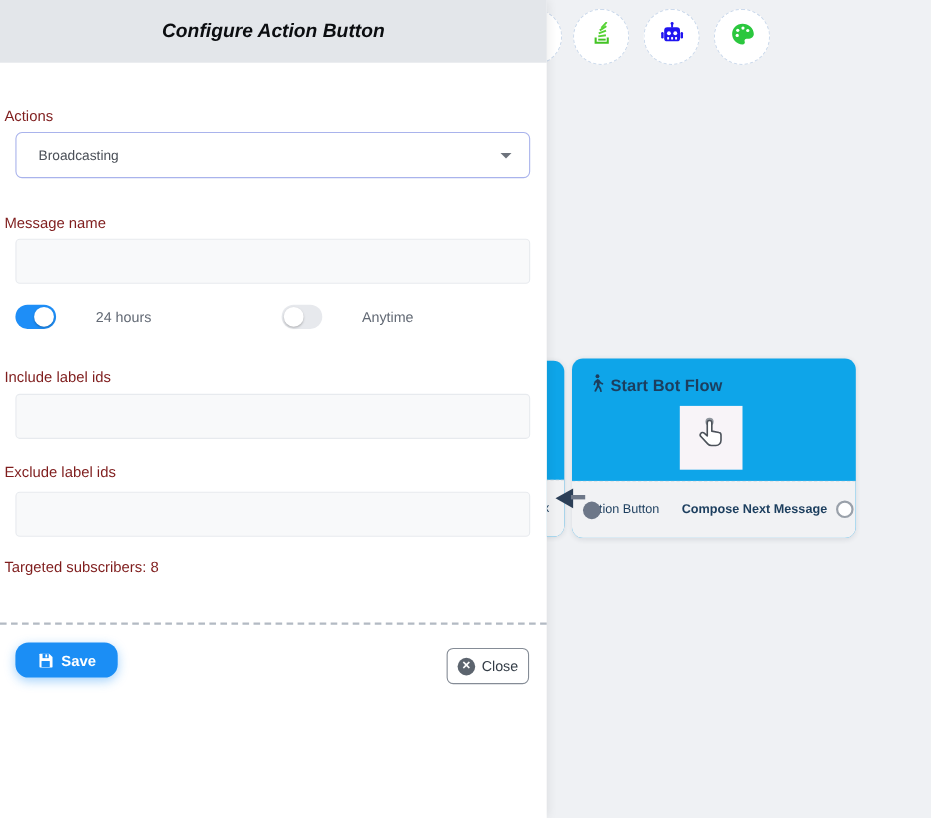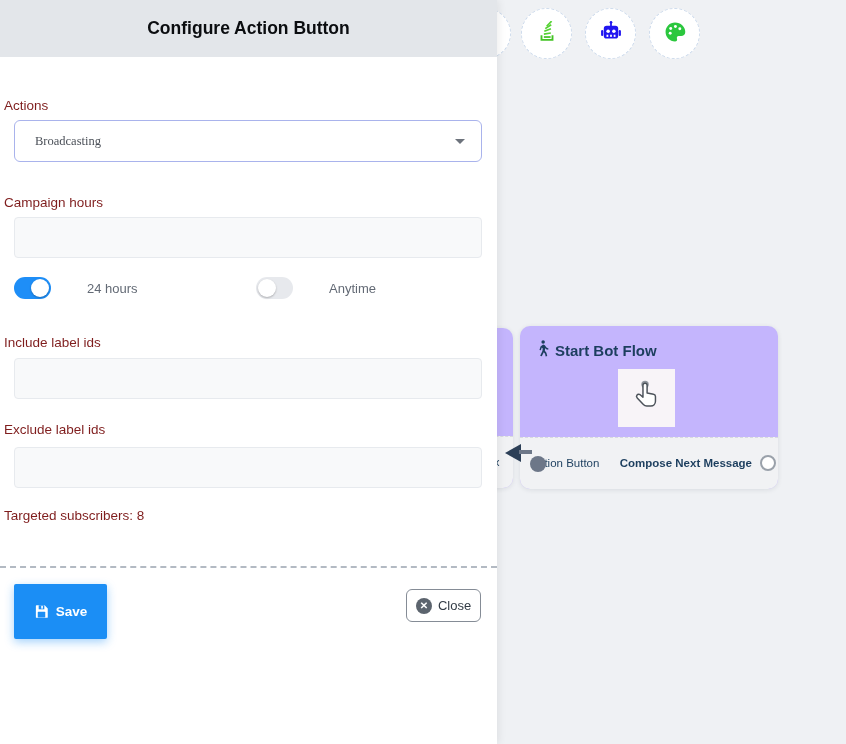--- a/index.html
+++ b/index.html
@@ -4,21 +4,21 @@
 <style>
   * { margin:0; padding:0; box-sizing:border-box; }
   body { font-family:"Liberation Sans", sans-serif; background:#eff1f4; }
   #app { position:relative; width:846px; height:744px; overflow:hidden; background:#eff1f4; }
 
   
   .canvas { position:absolute; left:497px; top:0; width:349px; height:744px; background:#eff1f4; overflow:hidden; }
   .tool-circle { position:absolute; top:8px; width:51px; height:51px; border-radius:50%;
                  background:#fff; border:1.5px dashed #ccdaec; display:flex; align-items:center; justify-content:center; }
 
-  .flow-card { position:absolute; background:#c4b5fd; border-radius:10px; box-shadow:0 1px 5px rgba(30,40,60,.10);padding-left:15px; }
+  .flow-card { position:absolute; background:#0ea5e9; border-radius:10px; box-shadow:0 1px 5px rgba(30,40,60,.10);padding-left:15px; }
   .card-sliver { left:-40px; top:328px; width:56px; height:160px; }
   .card-main   { left:23px;  top:326px; width:258px; height:163px; }
   .card-footer { position:absolute; left:0; bottom:0; width:100%; height:52px; background:#f1f2f4;
                  border-top:1px dashed #d7dade; border-radius:0 0 10px 10px; }
   .card-title-row { position:absolute; left:16px; top:14px; display:flex; align-items:center; gap:6px;
                     color:#1c3e5e; font-weight:bold; font-size:15px; }
   .tap-zone { position:absolute; left:98px; top:43px; width:57px; height:58px; background:#f8f4f8;
               display:flex; align-items:center; justify-content:center; }
 
   .connector-dot-filled { position:absolute; left:10px; top:18px; width:16px; height:16px; border-radius:50%;
@@ -30,48 +30,48 @@
   .conn-label-right { right:26px;font-weight:bold; }
   .edge-arrowhead { position:absolute; left:8px; top:444px; width:0; height:0; z-index:4;
                     border-top:9px solid transparent; border-bottom:9px solid transparent;
                     border-right:16px solid #2c3f57; }
   .edge-line { position:absolute; left:22px; top:450px; width:13px; height:4px; background:#6d7788; z-index:4; }
   .sliver-frag { position:absolute; left:22px; top:19px; font-size:11.5px; color:#1c3e5e; white-space:nowrap; }
 
   
   .panel { position:absolute; left:0; top:0; width:497px; height:744px; background:#fff;
            box-shadow:2px 0 8px rgba(0,0,0,.07); z-index:5; }
-  .panel-header { height:57px; background:#e3e6ea; display:flex; align-items:center; justify-content:center; }
+  .panel-header { height:57px; background:#e3e6ea; display:flex; align-items:center; justify-content:center;font-style:italic; }
   .panel-header h1 { font-size:17.5px; font-weight:bold; color:#0b0d10; }
 
   .field-label { position:absolute; left:4px; font-size:13.5px; color:#7f1d1d; }
   .select-box { position:absolute; left:14px; top:120px; width:468px; height:42px; background:#fff;
                 border:1px solid #a9b3ec; border-radius:6px; display:flex; align-items:center;
-                padding:0 16px 0 20px; cursor:pointer;font-family:Liberation Serif, serif; }
+                padding:0 16px 0 20px; cursor:pointer; }
   .select-value { font-size:12.5px; color:#4b5058; flex:1; }
   .caret-down { width:0; height:0; border-left:5px solid transparent; border-right:5px solid transparent;
                 border-top:5px solid #6d737c; }
 
   .text-input { position:absolute; left:14px; width:468px; height:41px; background:#f8f9fa;
                 border:1px solid #e7eaee; border-radius:4px; font-size:13px; color:#3c4046; padding:0 12px;
                 font-family:"Liberation Sans", sans-serif; }
 
   .switch { position:absolute; top:277px; width:37px; height:22px; border-radius:11px; cursor:pointer; }
   .switch .knob { position:absolute; top:2px; width:18px; height:18px; border-radius:50%; background:#fff;
                   box-shadow:0 1px 2px rgba(0,0,0,.25); }
   .switch-on { background:#1e8ef7; }
   .switch-on .knob { right:2px; }
   .switch-off { background:#e7e9ed; }
   .switch-off .knob { left:2px; }
   .switch-label { position:absolute; top:281px; font-size:13px; color:#636a75;margin-left:28px; }
 
   .dashed-divider { position:absolute; left:0; top:566px; width:497px; border-top:2px dashed #b3bac3; }
 
-  .save-btn { position:absolute; left:14px; top:584px; width:93px; height:55px; background:#1b8ef5;
-              border:none; border-radius:2px; display:flex; align-items:center; justify-content:center; gap:7px;
+  .save-btn { position:absolute; left:14px; top:584px; width:93px; height:32px; background:#1b8ef5;
+              border:none; border-radius:12px; display:flex; align-items:center; justify-content:center; gap:7px;
               color:#fff; font-weight:bold; font-size:13.5px; cursor:pointer;
               box-shadow:0 3px 10px rgba(27,142,245,.40); font-family:"Liberation Sans", sans-serif; }
   .close-btn { position:absolute; left:406px; top:589px; width:75px; height:33px; background:#fff;
                border:1px solid #858c96; border-radius:6px; display:flex; align-items:center; justify-content:center;
                gap:6px; font-size:13px; color:#333c46; cursor:pointer; font-family:"Liberation Sans", sans-serif; }
   .close-x { width:16px; height:16px; border-radius:50%; background:#5c646e; color:#fff; font-size:10px;
              line-height:16px; text-align:center; font-weight:bold; }
 </style>
 </head>
 <body>
@@ -168,21 +168,21 @@
     <div class="panel-header">
       <h1>Configure Action Button</h1>
     </div>
 
     <div class="field-label" style="top:98px">Actions</div>
     <div class="select-box">
       <span class="select-value">Broadcasting</span>
       <span class="caret-down"></span>
     </div>
 
-    <div class="field-label" style="top:195px">Campaign hours</div>
+    <div class="field-label" style="top:195px">Message name</div>
     <input class="text-input" style="top: 217px;" type="text" value="">
 
     <div class="switch switch-on" style="left:14px">
       <span class="knob"></span>
     </div>
     <div class="switch-label" style="left:59px">24 hours</div>
 
     <div class="switch switch-off" style="left:256px">
       <span class="knob"></span>
     </div>

